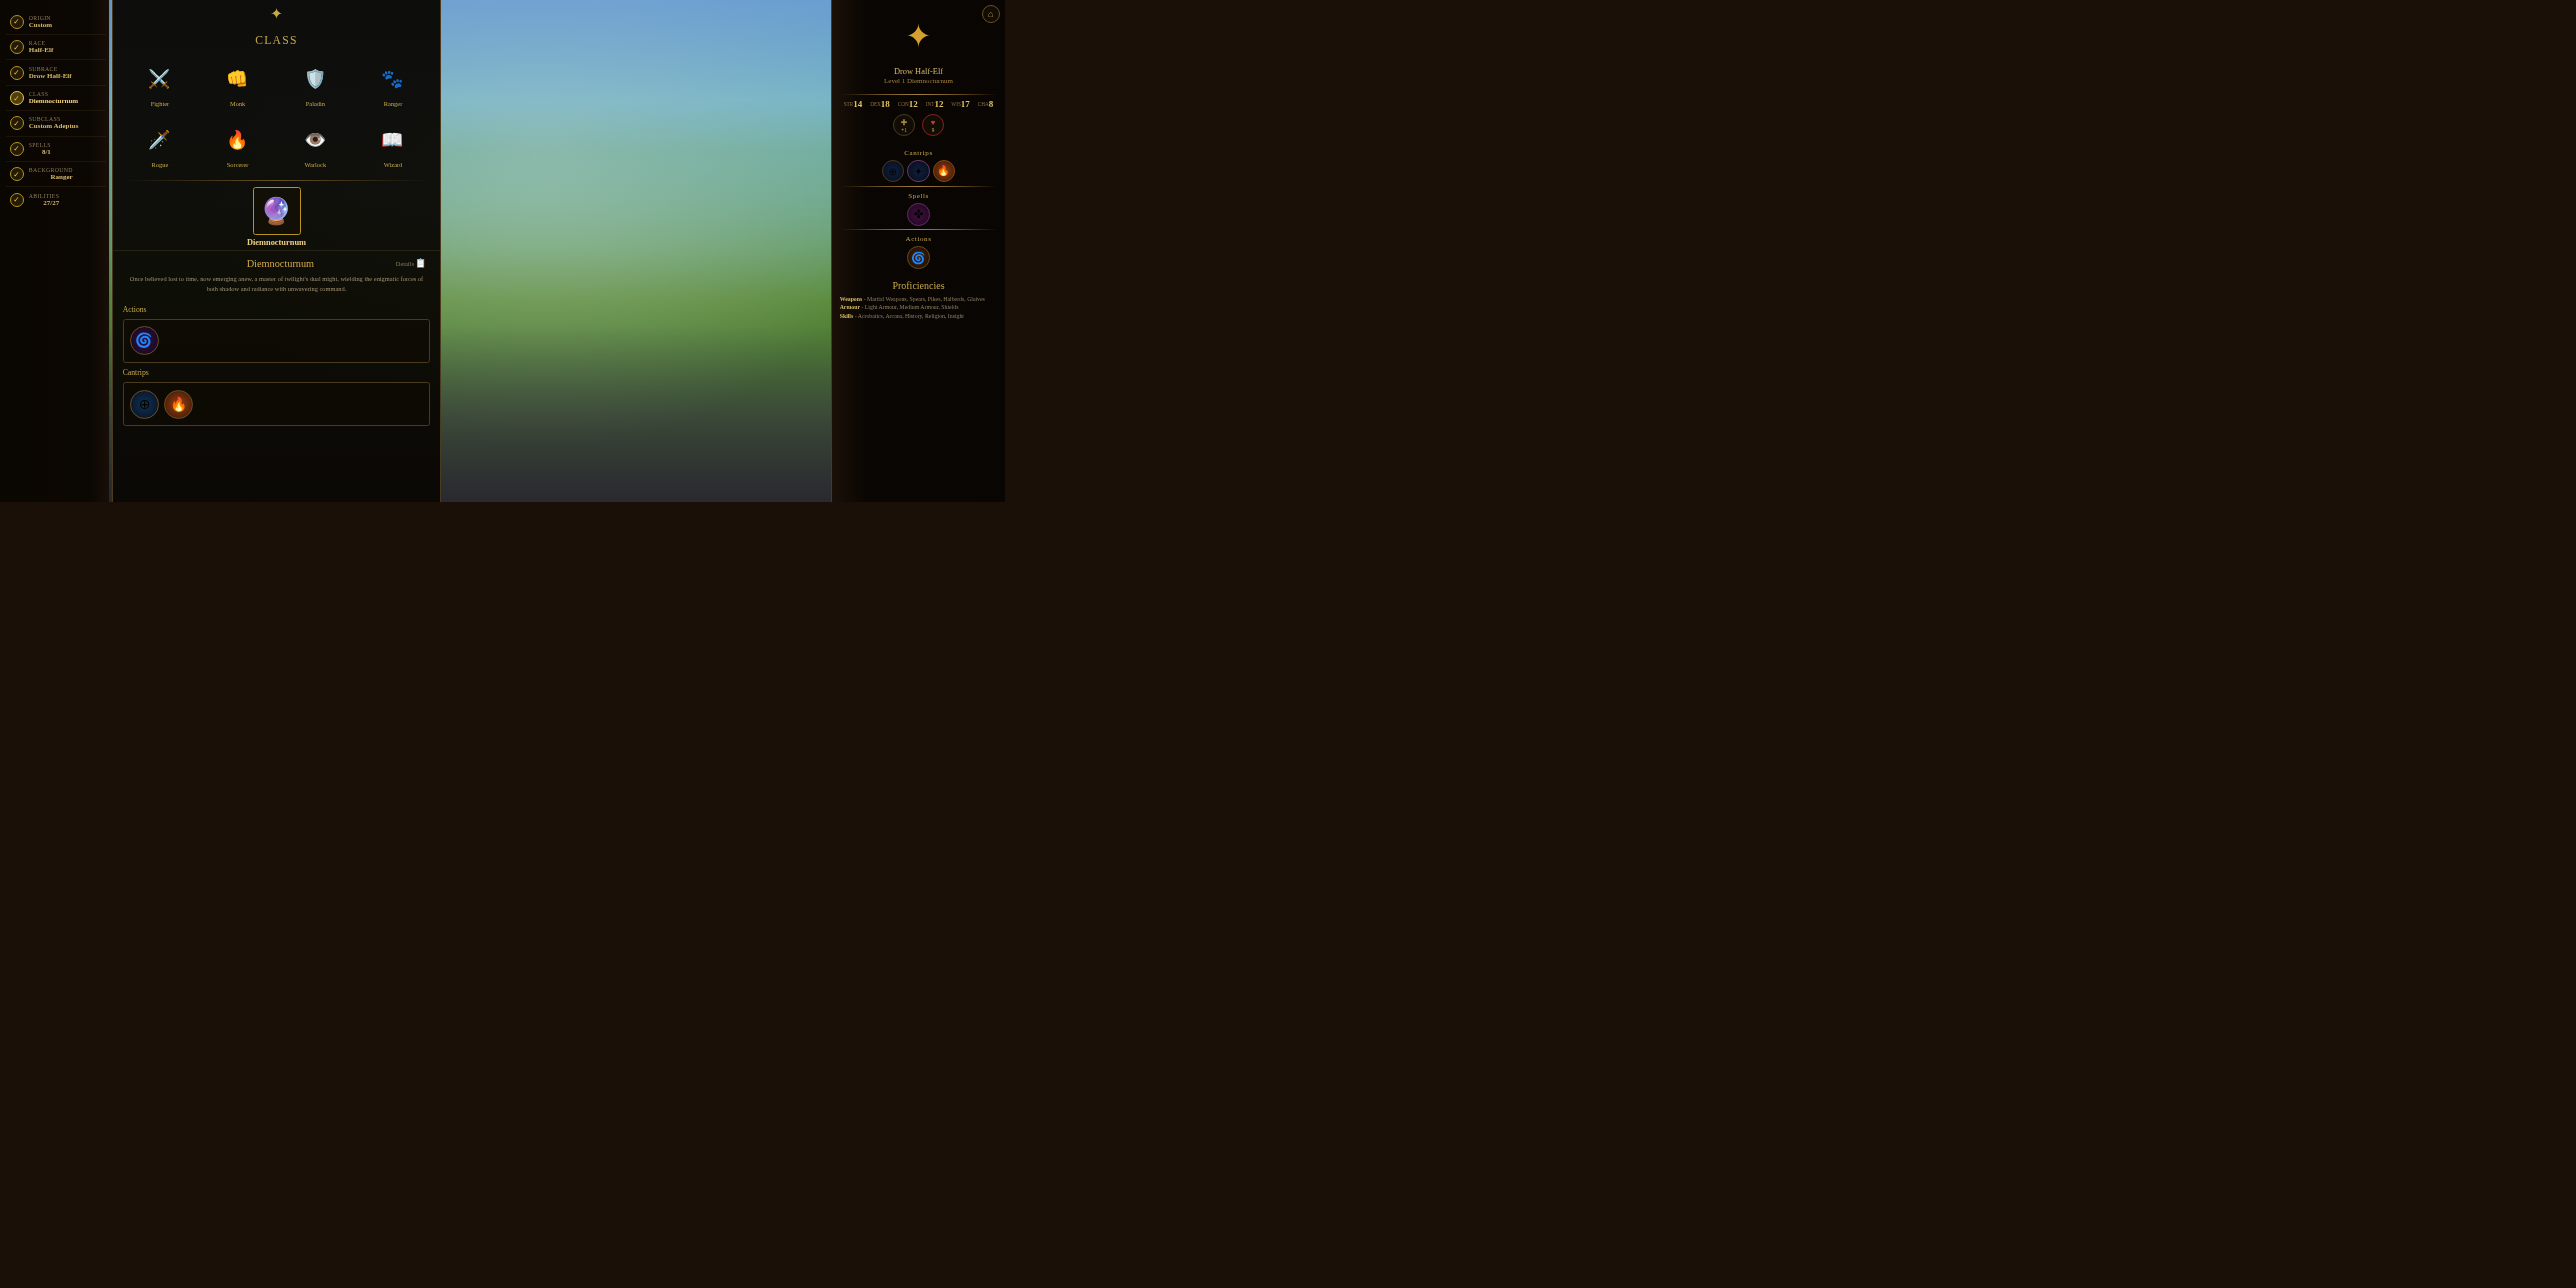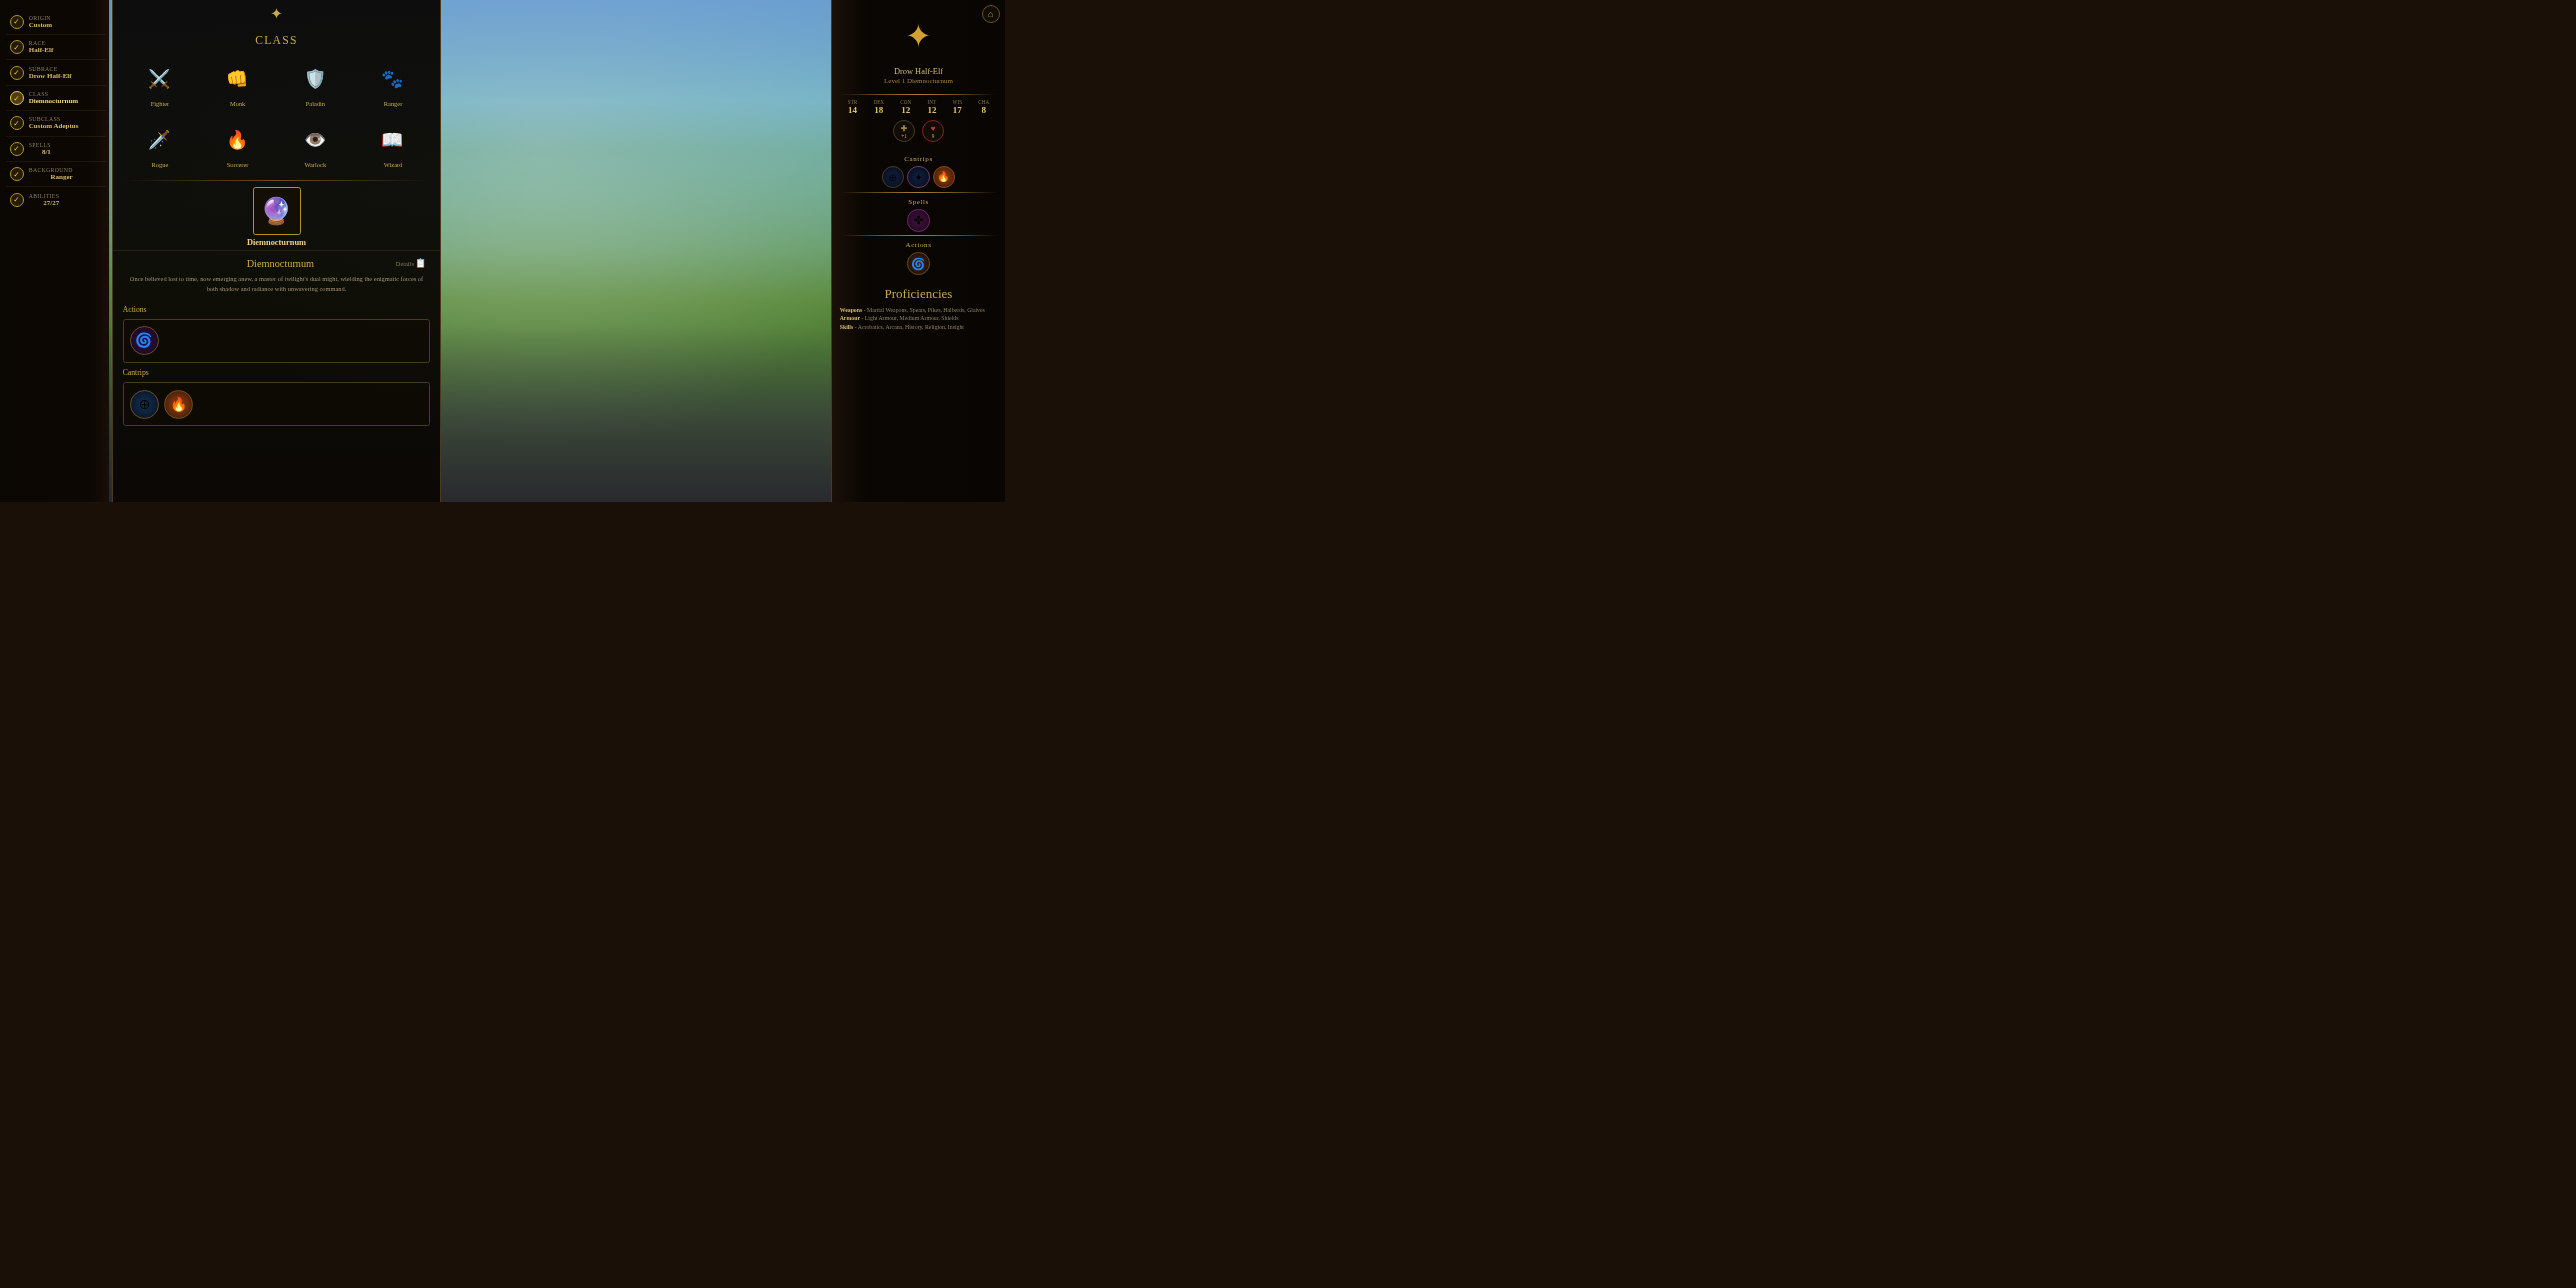--- a/index.html
+++ b/index.html
@@ -319,21 +319,21 @@
     }
 
     .stats-row {
       display: flex;
       justify-content: space-around;
       margin-bottom: 5.2px;
     }
 
     .stat-item {
       display: flex;
-      flex-direction: column;
+      flex-direction: row;
       align-items: center;
     }
 
     .stat-label {
       color: #8a7040;
       font-size: 5.2px;
       text-transform: uppercase;
     }
 
     .stat-value {
@@ -427,21 +427,21 @@
       margin: 3.9px 0;
       position: relative;
     }
 
     .proficiencies-section {
       padding-top: 3.2px;
     }
 
     .prof-title {
       color: #c8a84a;
-      font-size: 13px;
+      font-size: 10px;
       text-align: center;
       margin-bottom: 3.2px;
     }
 
     .prof-text {
       color: #908060;
       font-size: 5.8px;
       line-height: 1.5;
     }
 

